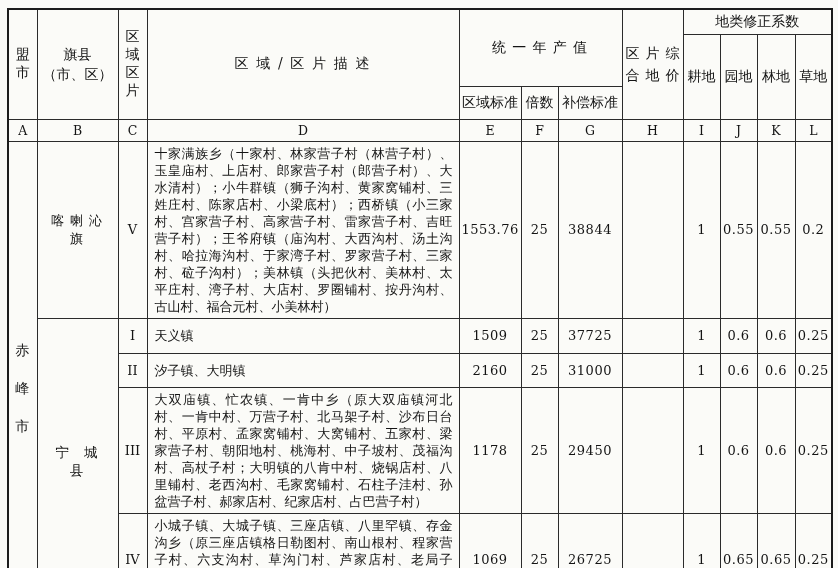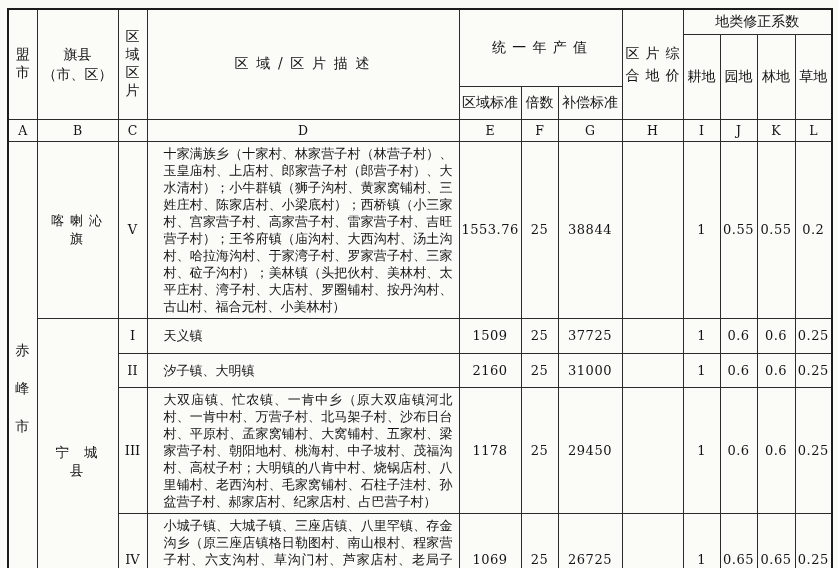--- a/index.html
+++ b/index.html
@@ -37,21 +37,21 @@
     text-align: justify; text-align-last: justify;
     line-height: 22px;
   }
   td.letter { font-size: 12.5px; font-family: "DejaVu Serif", serif; }
   
   td.desc {
     text-align: justify;
     vertical-align: middle;
     font-size: 13px;
     line-height: 17px;
-    padding: 3px 6px 3px 16px;
+    padding: 3px 6px 3px 7px;
   }
   td.num { font-size: 13px; letter-spacing: 0.5px; }
   td.zone-col { font-size: 13px; }
   .league-txt {
     writing-mode: vertical-lr;
     text-orientation: upright;
     letter-spacing: 2.7em;
     margin: 0 auto;
     display: inline-block;
     padding-top: 2.4em;

